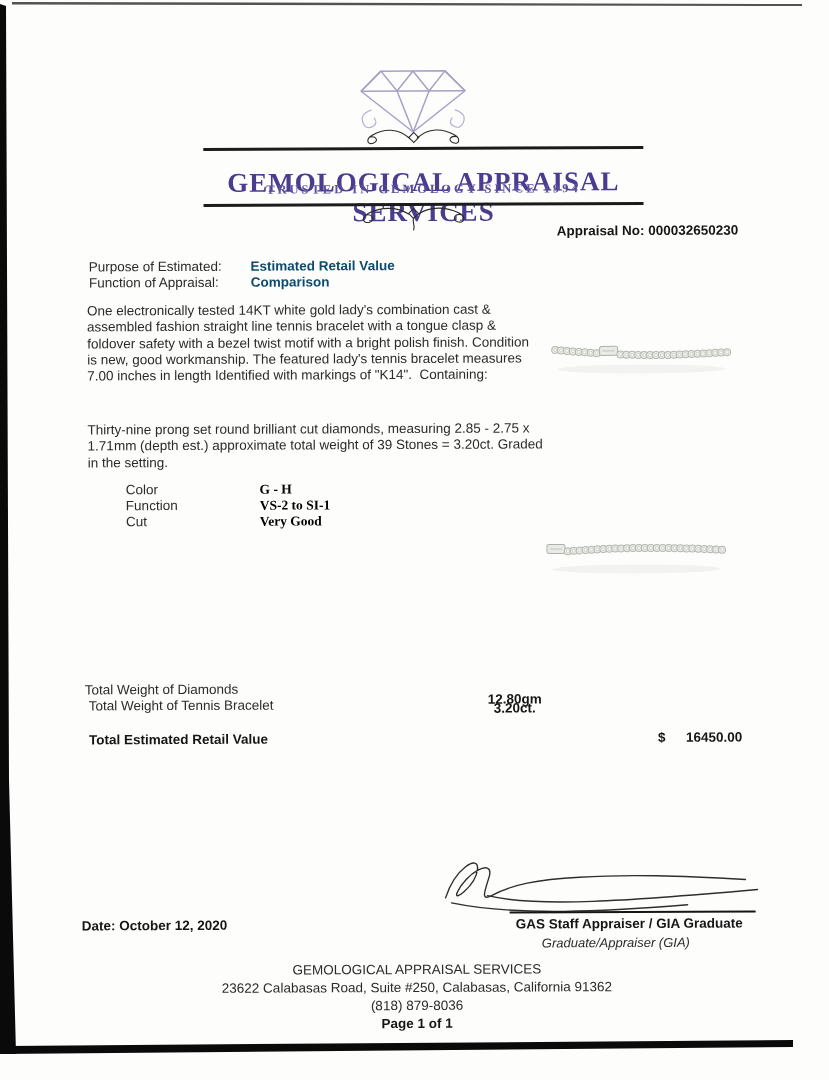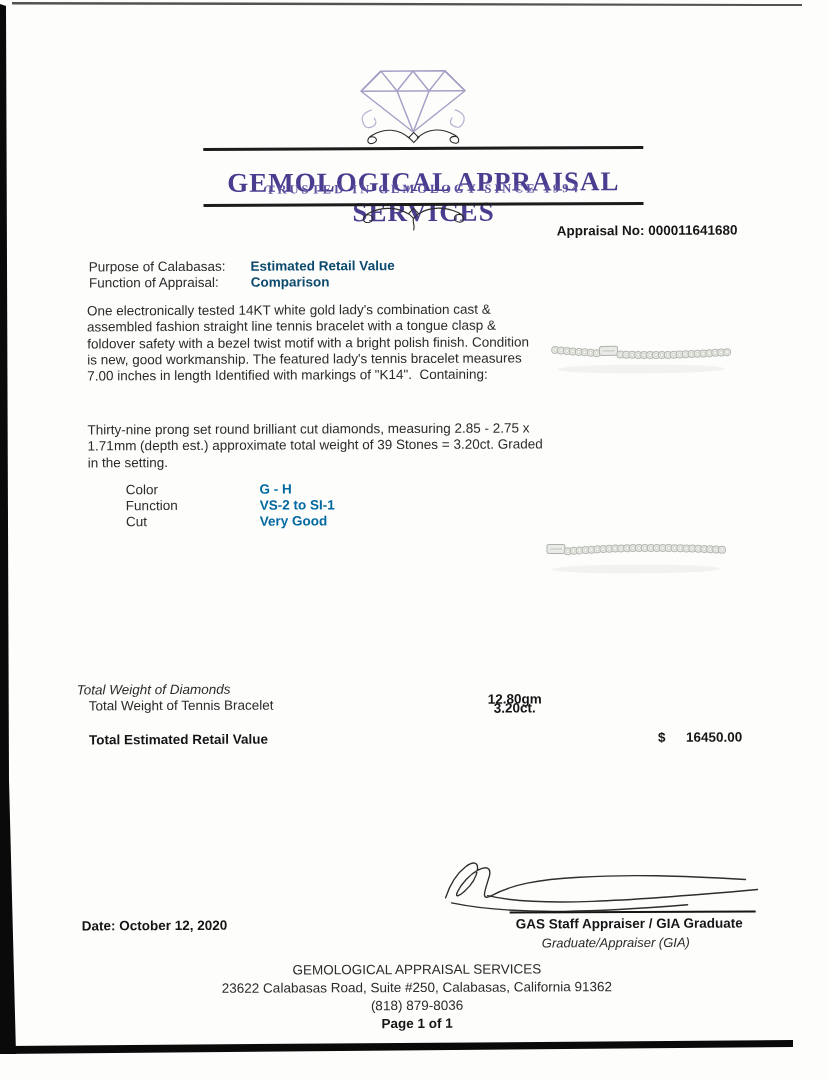--- a/index.html
+++ b/index.html
@@ -26,21 +26,21 @@
   }
 
   .para{position:absolute;white-space:pre-wrap;}
 
   .meta-row{position:absolute;left:90px;width:520px;}
   .meta-row .lbl{display:inline-block;width:158px;}
   .meta-row .val{font-weight:bold;color:#0c4a6e;}
 
   .grade-row{position:absolute;left:118px;width:340px;}
   .grade-row .lbl{display:inline-block;width:130px;margin-left:8px;}
-  .grade-row .val{font-weight:bold;color:#0369a1;}
+  .grade-row .val{font-weight:bold;color:#000000;font-family:Liberation Serif, serif;}
 
   .totals-val{position:absolute;left:468px;width:92px;text-align:center;font-weight:bold;color:#151515;}
 
   .sig-line{position:absolute;left:508px;top:912px;width:246px;height:1.6px;background:#161616;}
 
   .footer-line{position:absolute;left:15px;width:800px;text-align:center;}
 
   svg{display:block;}
   .scan-edges{position:absolute;left:0;top:0;pointer-events:none;z-index:5;}
 </style>
@@ -90,25 +90,25 @@
       <g fill="none" stroke="#2c2c2c" stroke-width="1.1" stroke-linecap="round">
         <path d="M58,10 C46,2 30,3 18,9 C10,13 12,20 19,18 C25,16 22,9 15,11"></path>
         <path d="M68,10 C80,2 96,3 108,9 C116,13 114,20 107,18 C101,16 104,9 111,11"></path>
         <path d="M63,14 C61,18 65,21 63,26"></path>
       </g>
       <rect x="59.5" y="6" width="7" height="7" transform="rotate(45 63 9.5)" fill="none" stroke="#2c2c2c" stroke-width="1.1"></rect>
     </svg>
 
     <div class="abs b" style="left:558px;top:224px;">
       <span>Appraisal No:</span>
-      <span>000011641680</span>
+      <span>000032650230</span>
     </div>
 
     <div class="meta-row" style="top:258px;">
-      <span class="lbl">Purpose of Calabasas:</span>
+      <span class="lbl">Purpose of Estimated:</span>
       <span class="val">Estimated Retail Value</span>
     </div>
     <div class="meta-row" style="top:274px;">
       <span class="lbl">Function of Appraisal:</span>
       <span class="val">Comparison</span>
     </div>
 
     <div class="para" style="left:88px;top:302px;width:450px;">One electronically tested 14KT white gold lady's combination cast &amp; assembled fashion straight line tennis bracelet with a tongue clasp &amp; foldover safety with a bezel twist motif with a bright polish finish. Condition is new, good workmanship. The featured lady's tennis bracelet measures 7.00 inches in length Identified with markings of "K14".  Containing:</div>
 
     <div class="para" style="left:88px;top:421px;width:458px;">Thirty-nine prong set round brilliant cut diamonds, measuring 2.85 - 2.75 x 1.71mm (depth est.) approximate total weight of 39 Stones = 3.20ct. Graded in the setting.</div>
@@ -239,21 +239,21 @@
         <circle cx="164.20689655172413" cy="22.248991961316197" r="3.5" fill="#edefe9" stroke="#b3b8b1" stroke-width="1"></circle>
         <circle cx="164.20689655172413" cy="22.248991961316197" r="1.6" fill="#f8f9f4" stroke="#c7cbc3" stroke-width="0.8"></circle>
         <circle cx="170.13793103448276" cy="22.493019713849684" r="3.5" fill="#edefe9" stroke="#b3b8b1" stroke-width="1"></circle>
         <circle cx="170.13793103448276" cy="22.493019713849684" r="1.6" fill="#f8f9f4" stroke="#c7cbc3" stroke-width="0.8"></circle>
         <circle cx="176.0689655172414" cy="22.744608461969555" r="3.5" fill="#edefe9" stroke="#b3b8b1" stroke-width="1"></circle>
         <circle cx="176.0689655172414" cy="22.744608461969555" r="1.6" fill="#f8f9f4" stroke="#c7cbc3" stroke-width="0.8"></circle>
         <circle cx="182" cy="23" r="3.5" fill="#edefe9" stroke="#b3b8b1" stroke-width="1"></circle>
         <circle cx="182" cy="23" r="1.6" fill="#f8f9f4" stroke="#c7cbc3" stroke-width="0.8"></circle>
       </svg>
 
-    <div class="abs" style="left:76px;top:681px;font-style:italic;">Total Weight of Diamonds</div>
+    <div class="abs" style="left:84px;top:681px;">Total Weight of Diamonds</div>
     <div class="totals-val" style="top:701px;">3.20ct.</div>
 
     <div class="abs" style="left:88px;top:697px;">Total Weight of Tennis Bracelet</div>
     <div class="totals-val" style="top:692px;">12.80gm</div>
 
     <div class="abs b" style="left:88px;top:731px;">Total Estimated Retail Value</div>
     <div class="abs b" style="left:657px;top:731px;">$</div>
     <div class="abs b" style="left:685px;top:731px;">16450.00</div>
 
     <svg class="abs" style="left:424px;top:850px;" width="340" height="70" viewBox="0 0 340 70">

